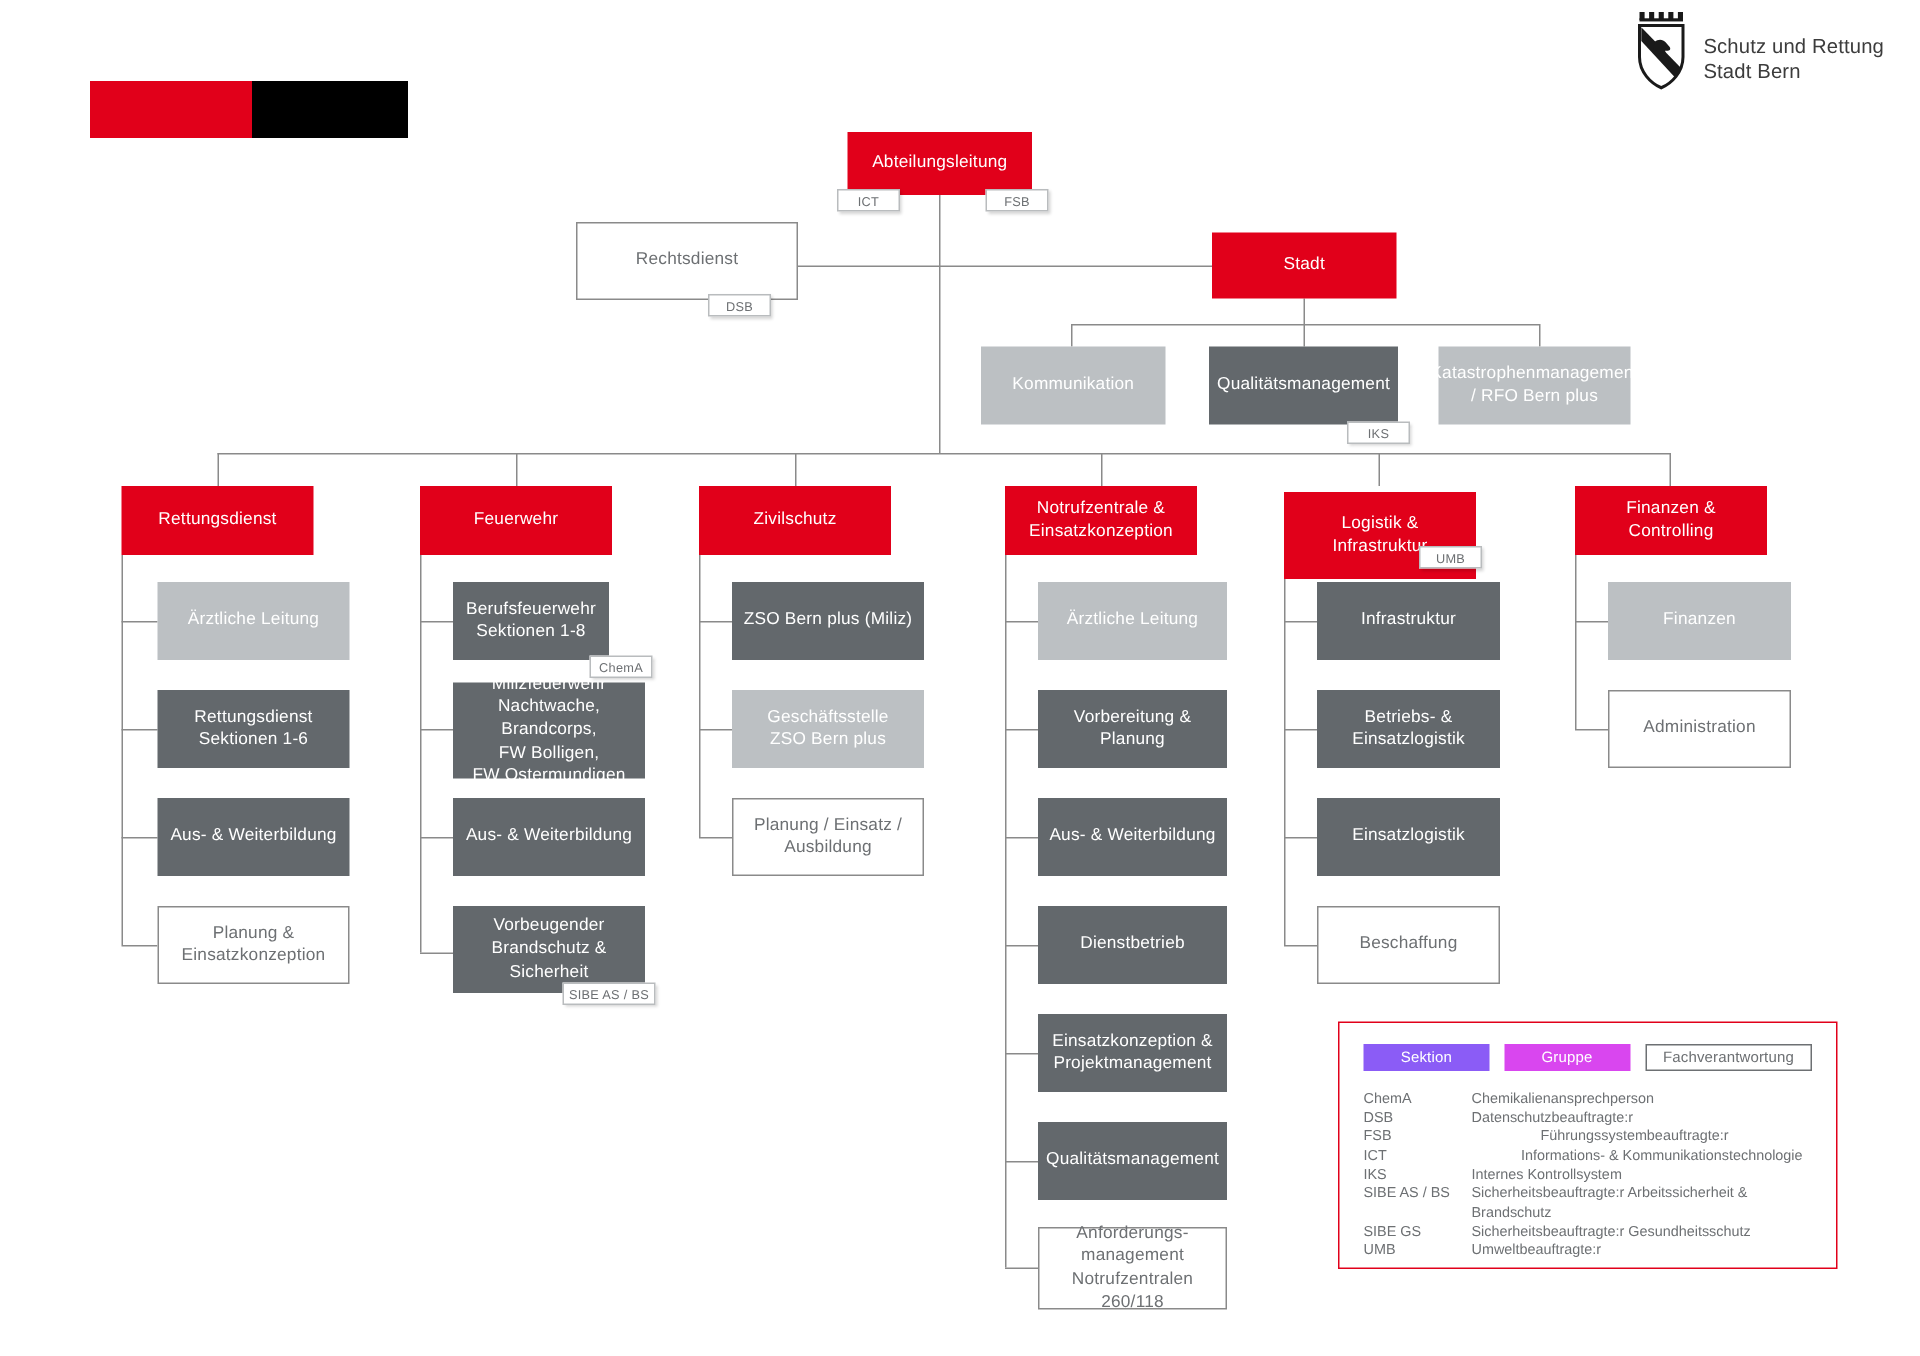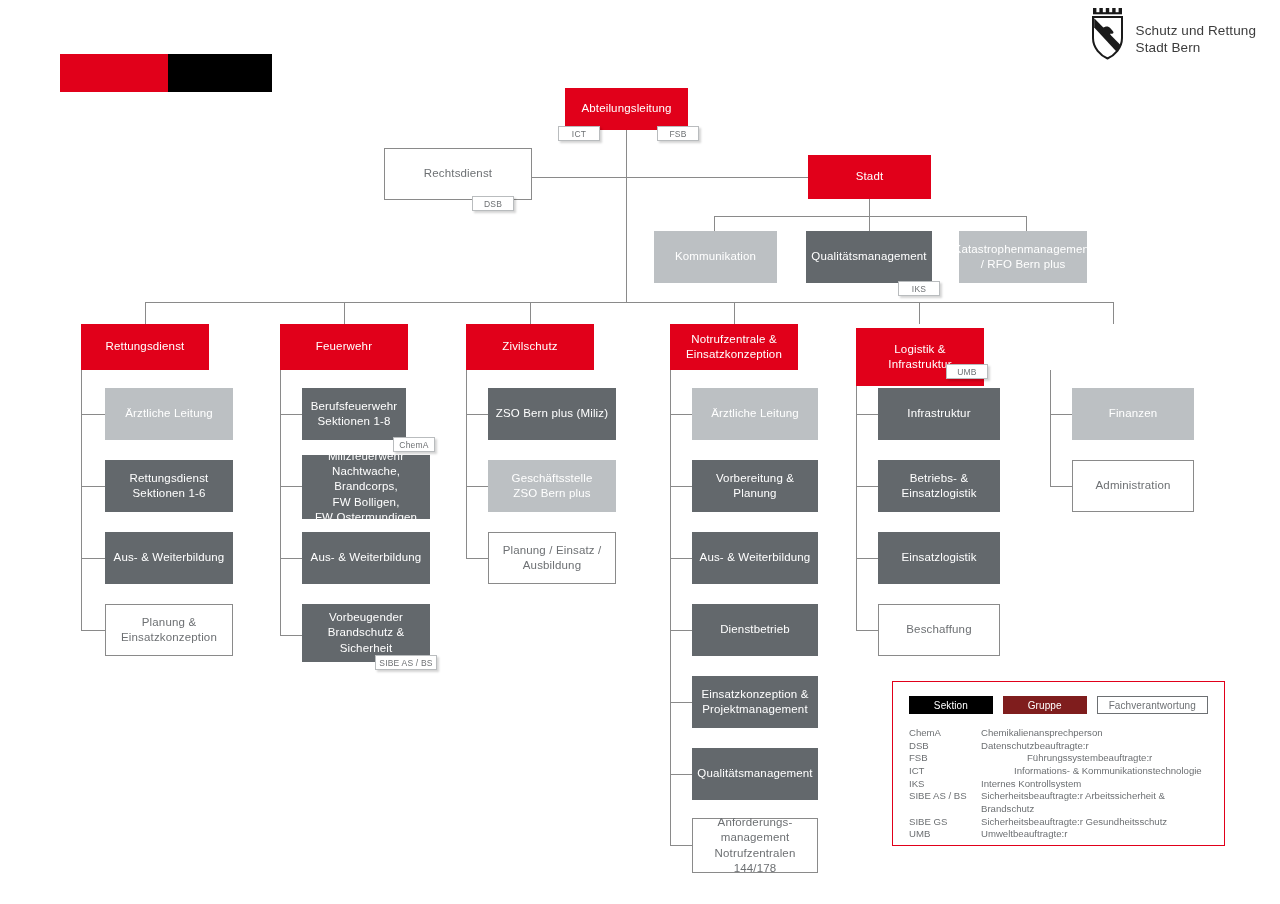--- a/index.html
+++ b/index.html
@@ -56,22 +56,22 @@
     position:absolute;left:892px;top:681px;width:333px;height:165px;
     box-sizing:border-box;border:1px solid #e1001a;background:#ffffff;
     padding:14px 16px 0 16px;
   }
   #legend .swatches{display:flex;gap:10px;margin-bottom:13px;}
   #legend .sw{
     box-sizing:border-box;height:18px;width:85px;
     display:flex;align-items:center;justify-content:center;
     font-size:10px;letter-spacing:.1px;
   }
-  #legend .sw.sektion{background:#000000;color:#ffffff;}
-  #legend .sw.gruppe{background:#7f1d1d;color:#ffffff;}
+  #legend .sw.sektion{background:#8b5cf6;color:#ffffff;}
+  #legend .sw.gruppe{background:#d946ef;color:#ffffff;}
   #legend .sw.fach{background:#ffffff;color:#6d7073;border:1px solid #6d7073;width:113px;}
   #legend table{border-collapse:collapse;font-size:9.6px;color:#6d7073;line-height:1.32;}
   #legend td{vertical-align:top;padding:0 0 0 0;}
   #legend td.abbr{width:72px;white-space:nowrap;}
 </style>
 </head>
 <body>
 
 <div class="stage">
 
@@ -195,20 +195,24 @@
   <div class="node red" style="left:670px;top:324px;width:128px;height:46px;">
     <span class="lbl">Notrufzentrale &amp;
 Einsatzkonzeption</span>
   </div>
   <div class="node red" style="left:856px;top:328px;width:128px;height:58px;">
     <span class="lbl">Logistik &amp;
 Infrastruktur</span>
   </div>
   <div class="tag" style="left:946px;top:364px;width:42px;">UMB</div>
 
+  <div class="node red" style="left:1050px;top:324px;width:128px;height:46px;">
+    <span class="lbl">Finanzen &amp;
+Controlling</span>
+  </div>
 
   <div class="node gruppe" style="left:105px;top:388px;width:128px;height:52px;">
     <span class="lbl">Ärztliche Leitung</span>
   </div>
   <div class="node sektion" style="left:105px;top:460px;width:128px;height:52px;">
     <span class="lbl">Rettungsdienst
 Sektionen 1-6</span>
   </div>
   <div class="node sektion" style="left:105px;top:532px;width:128px;height:52px;">
     <span class="lbl">Aus- &amp; Weiterbildung</span>
@@ -266,21 +270,21 @@
   <div class="node sektion" style="left:692px;top:676px;width:126px;height:52px;">
     <span class="lbl">Einsatzkonzeption &amp;
 Projektmanagement</span>
   </div>
   <div class="node sektion" style="left:692px;top:748px;width:126px;height:52px;">
     <span class="lbl">Qualitätsmanagement</span>
   </div>
   <div class="node fach" style="left:692px;top:818px;width:126px;height:55px;">
     <span class="lbl">Anforderungs-
 management
-Notrufzentralen 144/178</span>
+Notrufzentralen 260/118</span>
   </div>
 
   <div class="node sektion" style="left:878px;top:388px;width:122px;height:52px;">
     <span class="lbl">Infrastruktur</span>
   </div>
   <div class="node sektion" style="left:878px;top:460px;width:122px;height:52px;">
     <span class="lbl">Betriebs- &amp;
 Einsatzlogistik</span>
   </div>
   <div class="node sektion" style="left:878px;top:532px;width:122px;height:52px;">

